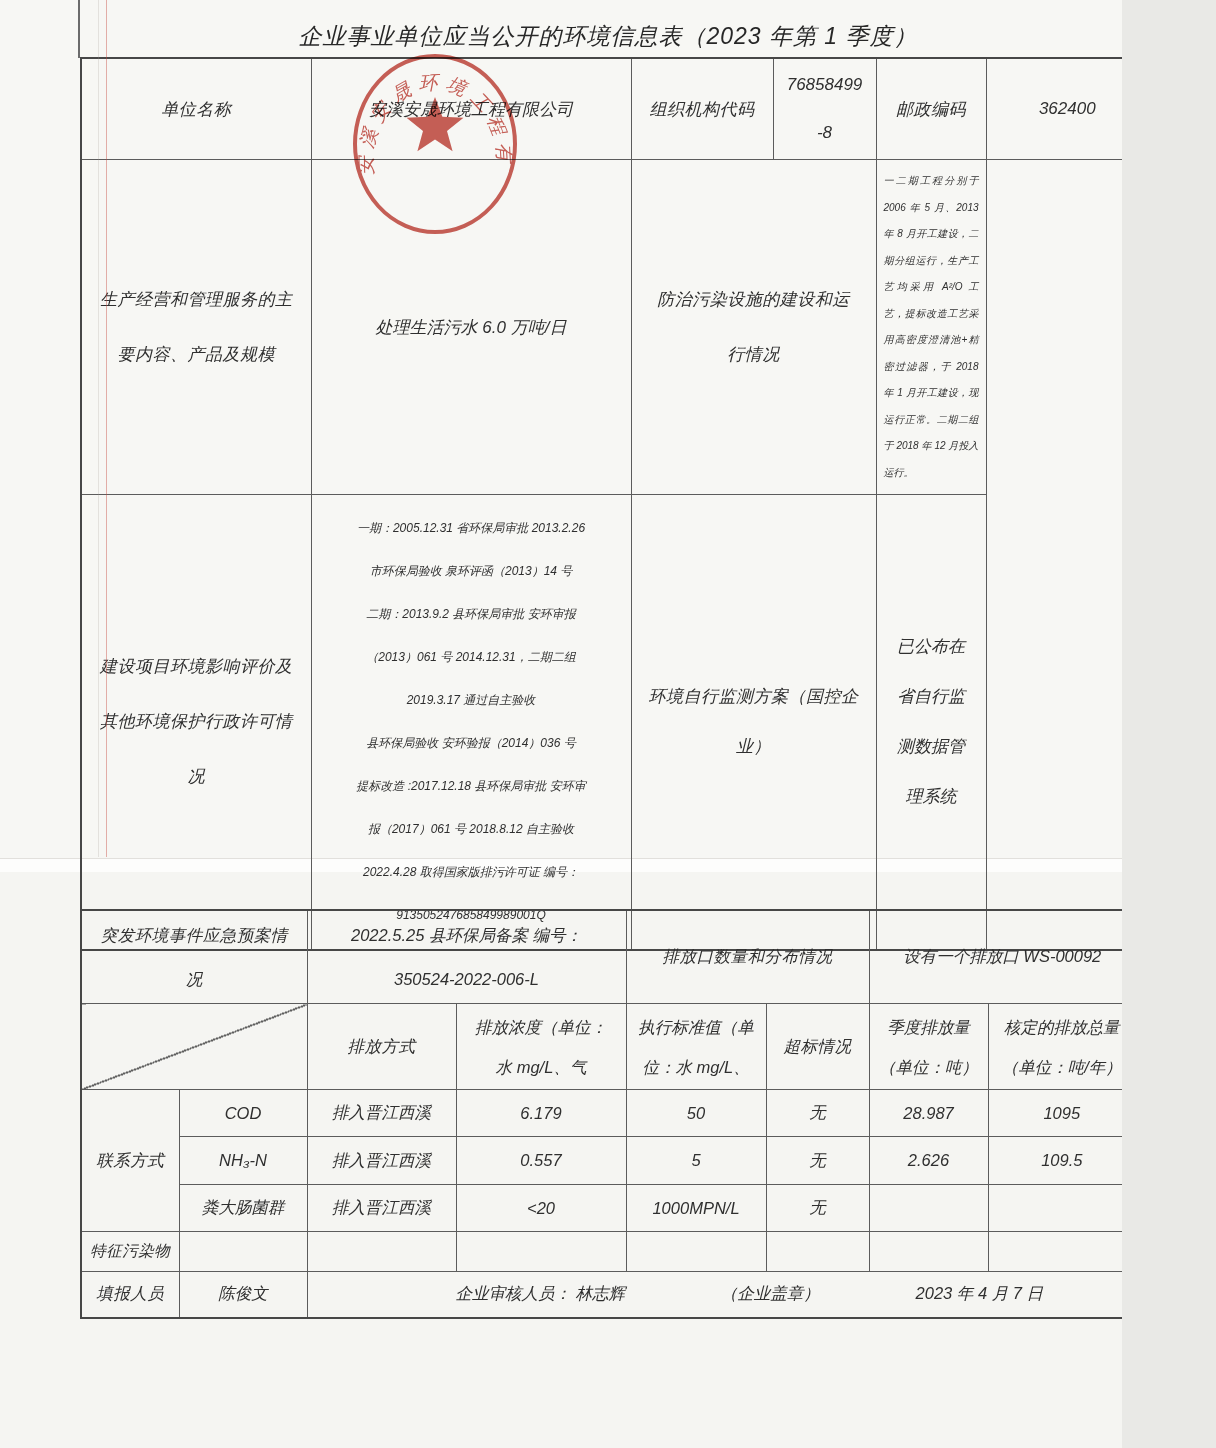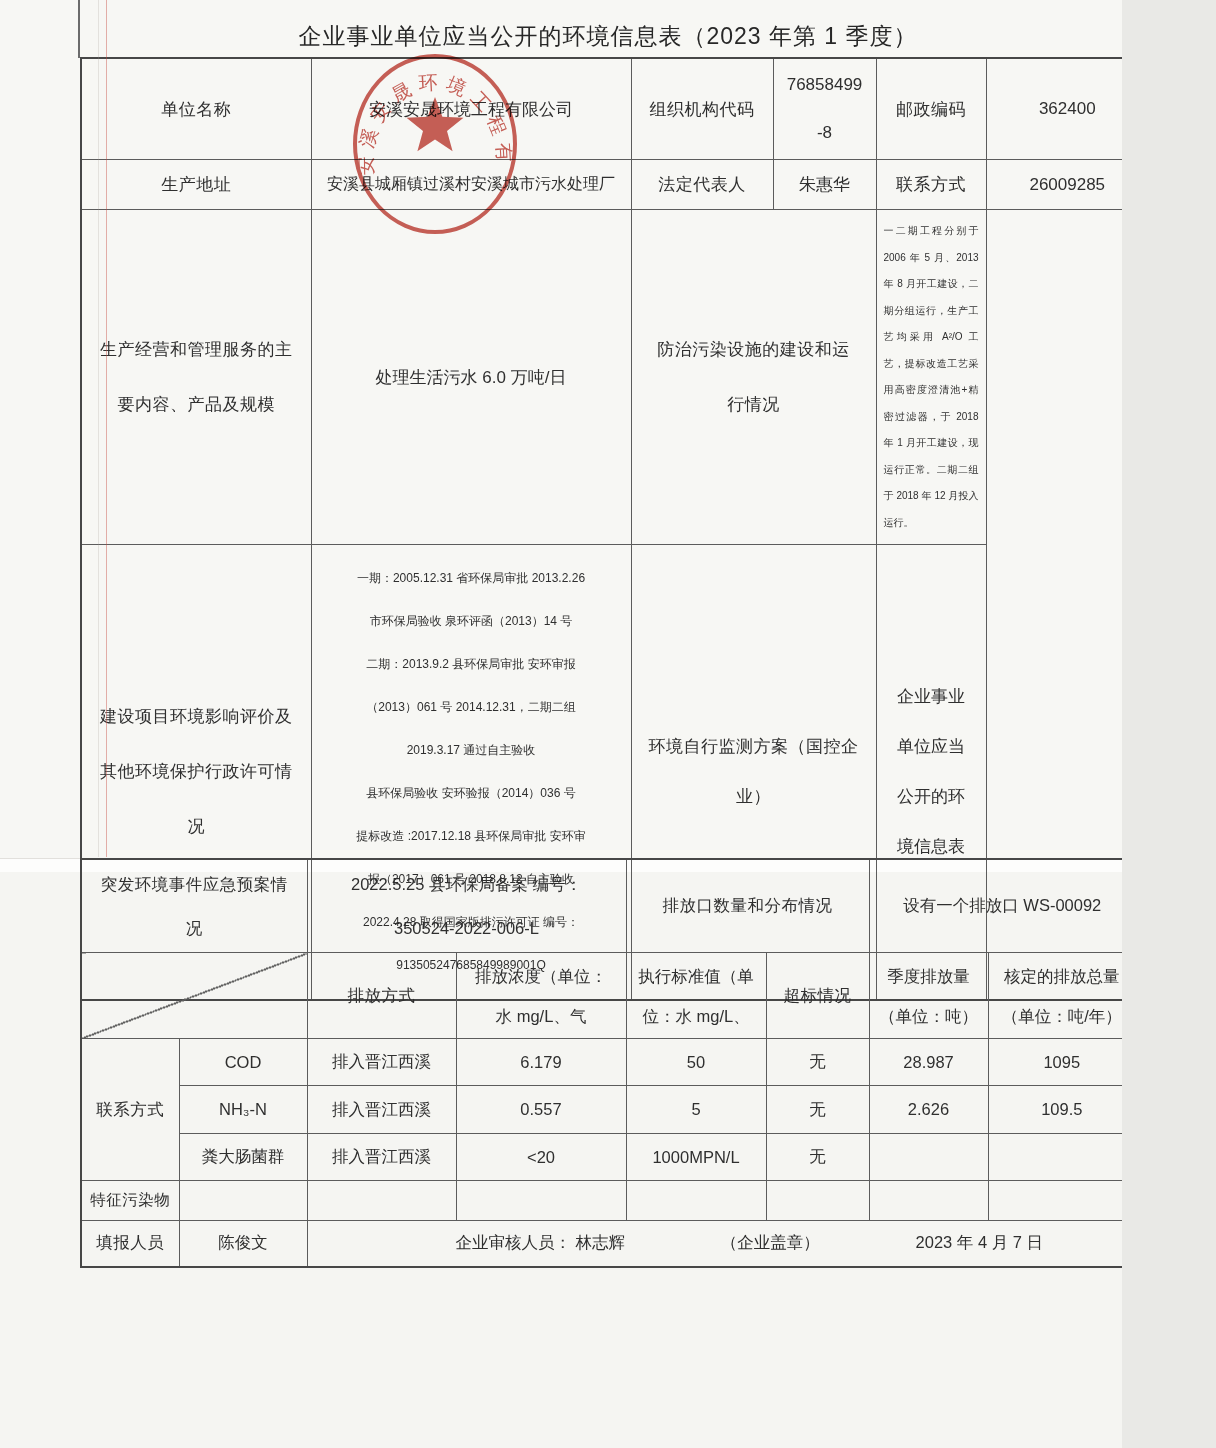--- a/index.html
+++ b/index.html
@@ -1,40 +1,41 @@
 <!DOCTYPE html>
 <html><head>
 <meta charset="utf-8">
 <style>
   html,body{margin:0;padding:0;background:#e9e9e6;}
   .sheet{
     position:relative;width:1122px;height:1448px;overflow:hidden;
     font-family:"Liberation Sans","DejaVu Sans",sans-serif;
     background:#ef4444;
+    font-style:italic;
   }
   .page1{position:absolute;left:0;top:0;width:1216px;height:858px;background:#f7f7f4;}
   .page-sep{position:absolute;left:0;top:858px;width:1216px;height:14px;background:#fdfdfc;
     border-top:1px solid #e2e0dc;border-bottom:1px solid #eceae6;}
   .page2{position:absolute;left:0;top:872px;width:1216px;height:576px;background:#f5f5f2;}
 
   
   .margin-line-red{position:absolute;left:106px;top:0;width:1px;height:857px;background:rgba(197,72,60,.42);z-index:5;}
   .margin-line-gray{position:absolute;left:98px;top:0;width:1px;height:857px;background:rgba(160,150,140,.22);z-index:5;}
   .edge-tick{position:absolute;left:78px;top:0;width:2px;height:58px;background:#6b6b6b;z-index:4;}
   .right-edge-a{position:absolute;left:1140px;top:872px;width:1px;height:576px;background:#d7d7d2;}
   .right-edge-b{position:absolute;left:1147px;top:872px;width:1px;height:576px;background:#e1e1db;}
 
   .title{position:absolute;left:0;top:21px;width:1216px;text-align:center;
     font-size:23px;color:#272727;letter-spacing:1px;z-index:3;}
 
   table{border-collapse:collapse;table-layout:fixed;position:absolute;z-index:2;}
   td{border:1px solid #5c5c5c;text-align:center;vertical-align:middle;
      color:#2f2f2f;font-size:17px;padding:2px 6px;overflow:hidden;}
   .t1{left:80px;top:57px;width:1068px;border:2px solid #474747;}
-  .t2{left:80px;top:858px;width:1055px;border:2px solid #474747;}
+  .t2{left:80px;top:909px;width:1055px;border:2px solid #474747;}
   .t2 td{font-size:16.5px;}
 
   tr.h-93{height:93px} tr.h-50{height:50px} tr.h-140{height:140px} tr.h-455{height:455px}
   tr.h-90{height:90px} tr.h-86{height:86px} tr.h-47{height:47px} tr.h-48{height:48px}
   tr.h-40{height:40px}  tr.h-46{height:46px}
 
   .lbl{letter-spacing:.5px;}
   .two-line{line-height:48px;}
   .wrap-55{line-height:55px;padding:0 18px;}
   .wrap-50{line-height:50px;padding:0 14px;}
@@ -90,28 +91,20 @@
       <td class="lbl">单位名称</td>
       <td>安溪安晟环境工程有限公司</td>
       <td class="lbl">组织机构代码</td>
       <td>
         <div class="two-line">76858499</div>
         <div class="two-line">-8</div>
       </td>
       <td class="lbl">邮政编码</td>
       <td>362400</td>
     </tr>
-    <tr class="h-50">
-      <td class="lbl">生产地址</td>
-      <td style="font-size:16px">安溪县城厢镇过溪村安溪城市污水处理厂</td>
-      <td class="lbl">法定代表人</td>
-      <td>朱惠华</td>
-      <td class="lbl">联系方式</td>
-      <td>26009285</td>
-    </tr>
     <tr class="h-140">
       <td class="lbl wrap-55">生产经营和管理服务的主要内容、产品及规模</td>
       <td>处理生活污水 6.0 万吨/日</td>
       <td class="lbl wrap-55" colspan="2">防治污染设施的建设和运行情况</td>
       <td class="par">一二期工程分别于 2006 年 5 月、2013 年 8 月开工建设，二期分组运行，生产工艺均采用 A²/O 工艺，提标改造工艺采用高密度澄清池+精密过滤器，于 2018 年 1 月开工建设，现运行正常。二期二组于 2018 年 12 月投入运行。</td>
     </tr>
     <tr class="h-455">
       <td class="lbl wrap-55">建设项目环境影响评价及其他环境保护行政许可情况</td>
       <td>
         <div class="eia-line">一期：2005.12.31 省环保局审批  2013.2.26</div>
@@ -119,21 +112,21 @@
         <div class="eia-line">二期：2013.9.2  县环保局审批  安环审报</div>
         <div class="eia-line">（2013）061 号  2014.12.31，二期二组</div>
         <div class="eia-line">2019.3.17 通过自主验收</div>
         <div class="eia-line">县环保局验收  安环验报（2014）036 号</div>
         <div class="eia-line">提标改造 :2017.12.18  县环保局审批  安环审</div>
         <div class="eia-line">报（2017）061 号  2018.8.12  自主验收</div>
         <div class="eia-line">2022.4.28 取得国家版排污许可证  编号：</div>
         <div class="eia-line">913505247685849989001Q</div>
       </td>
       <td class="lbl wrap-50" colspan="2">环境自行监测方案（国控企业）</td>
-      <td class="wrap-50">企业事业单位应当公开的环境信息表</td>
+      <td class="wrap-50">已公布在省自行监测数据管理系统</td>
     </tr>
   </tbody>
     </table>
 
   <svg class="stamp" viewBox="0 0 200 205">
     <ellipse cx="97" cy="101" rx="80" ry="88" fill="none" stroke="#c2453c" stroke-width="4"></ellipse>
     <polygon fill="#c2453c" points="97,54 104.4,73.8 125.5,74.7 109,87.9 114.6,108.3 97,96.6 79.4,108.3 85,87.9 68.5,74.7 89.6,73.8"></polygon>
     <path id="sealArc" d="M 36,136 A 63 72 0 1 1 158,136" fill="none"></path>
     <text font-size="19" fill="#c2453c" letter-spacing="7">
       <textPath href="#sealArc" startOffset="4">安溪安晟环境工程有限公司</textPath>

